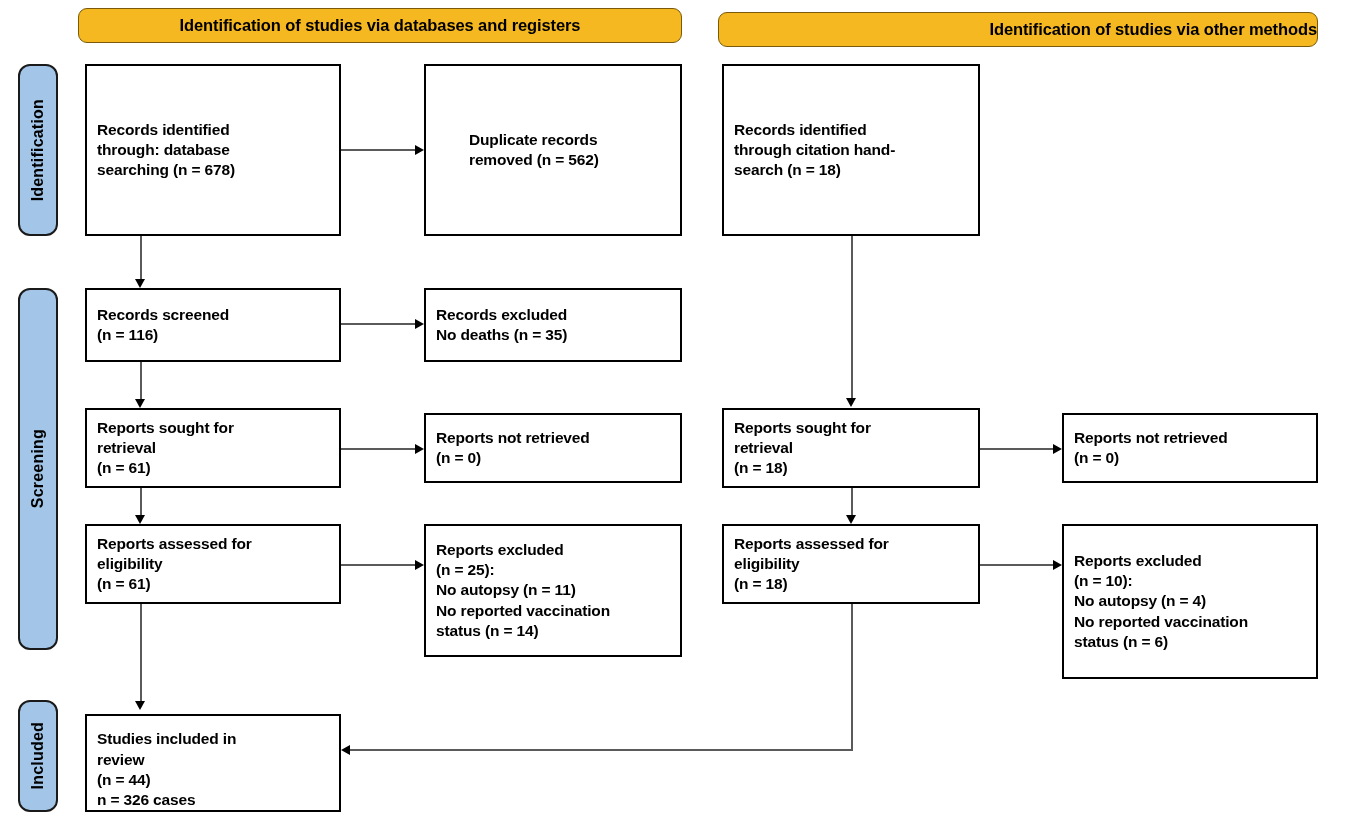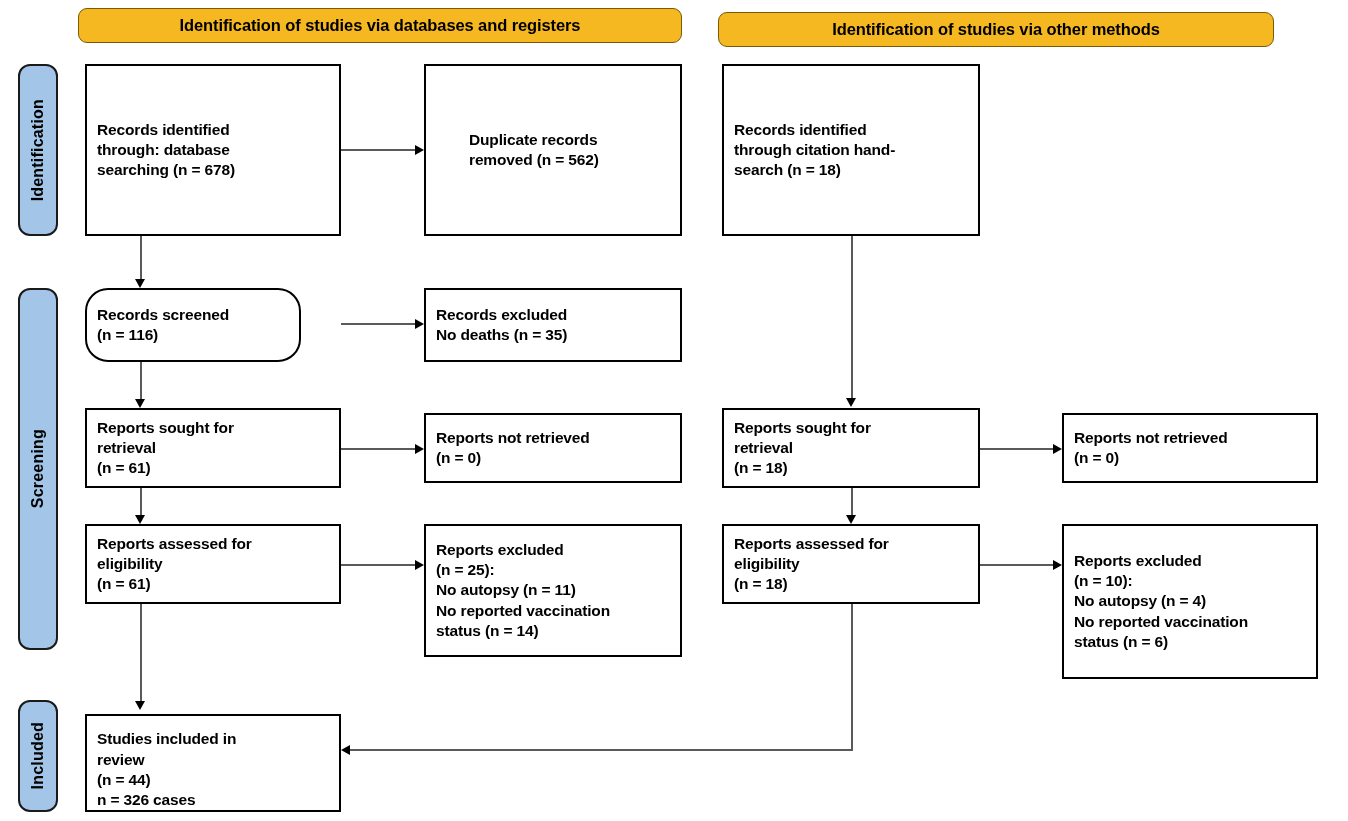--- a/index.html
+++ b/index.html
@@ -104,21 +104,21 @@
 </style>
 </head>
 <body>
 
 <div id="canvas">
 
   <div class="phase-header" style="left:78px; top:8px; width:604px; height:35px;">
     <span>Identification of studies via databases and registers</span>
   </div>
 
-  <div class="phase-header" style="left:718px; top:12px; width:556px; height:35px;">
+  <div class="phase-header" style="left:718px; top:12px; width:600px; height:35px;justify-content:flex-end;">
     <span>Identification of studies via other methods</span>
   </div>
 
   <div class="stage-bar" style="left:18px; top:64px; width:40px; height:172px;">
     <span>Identification</span>
   </div>
 
   <div class="stage-bar" style="left:18px; top:288px; width:40px; height:362px;">
     <span>Screening</span>
   </div>
@@ -140,21 +140,21 @@
 
   <div class="conn-h" style="left:341px; top:149px; width:74px;"></div>
   <div class="arrow-right" style="left:415px; top:144.5px;"></div>
 
   <div class="flow-box" style="left:722px; top:64px; width:258px; height:172px;">
     <div class="box-text">Records identified
 through citation hand-
 search (n = 18)</div>
   </div>
 
-  <div class="flow-box" style="left:85px; top:288px; width:216px; height:74px;border-radius:23px;">
+  <div class="flow-box" style="left:85px; top:288px; width:256px; height:74px;">
     <div class="box-text">Records screened
 (n = 116)</div>
   </div>
 
   <div class="flow-box" style="left:424px; top:288px; width:258px; height:74px;">
     <div class="box-text">Records excluded
 No deaths (n = 35)</div>
   </div>
 
   <div class="conn-v" style="left:140px; top:236px; height:43px;"></div>

